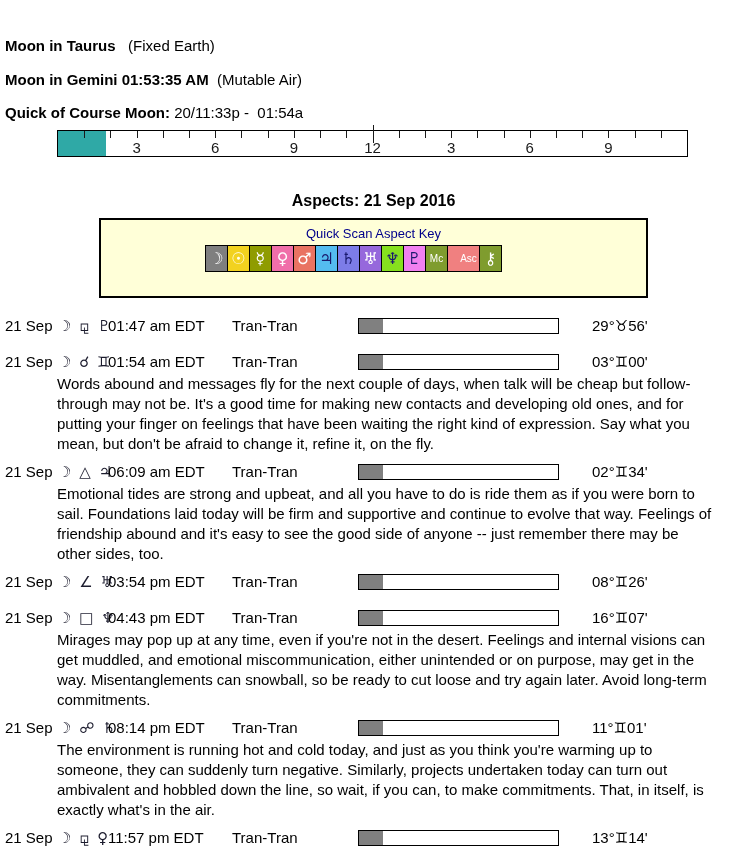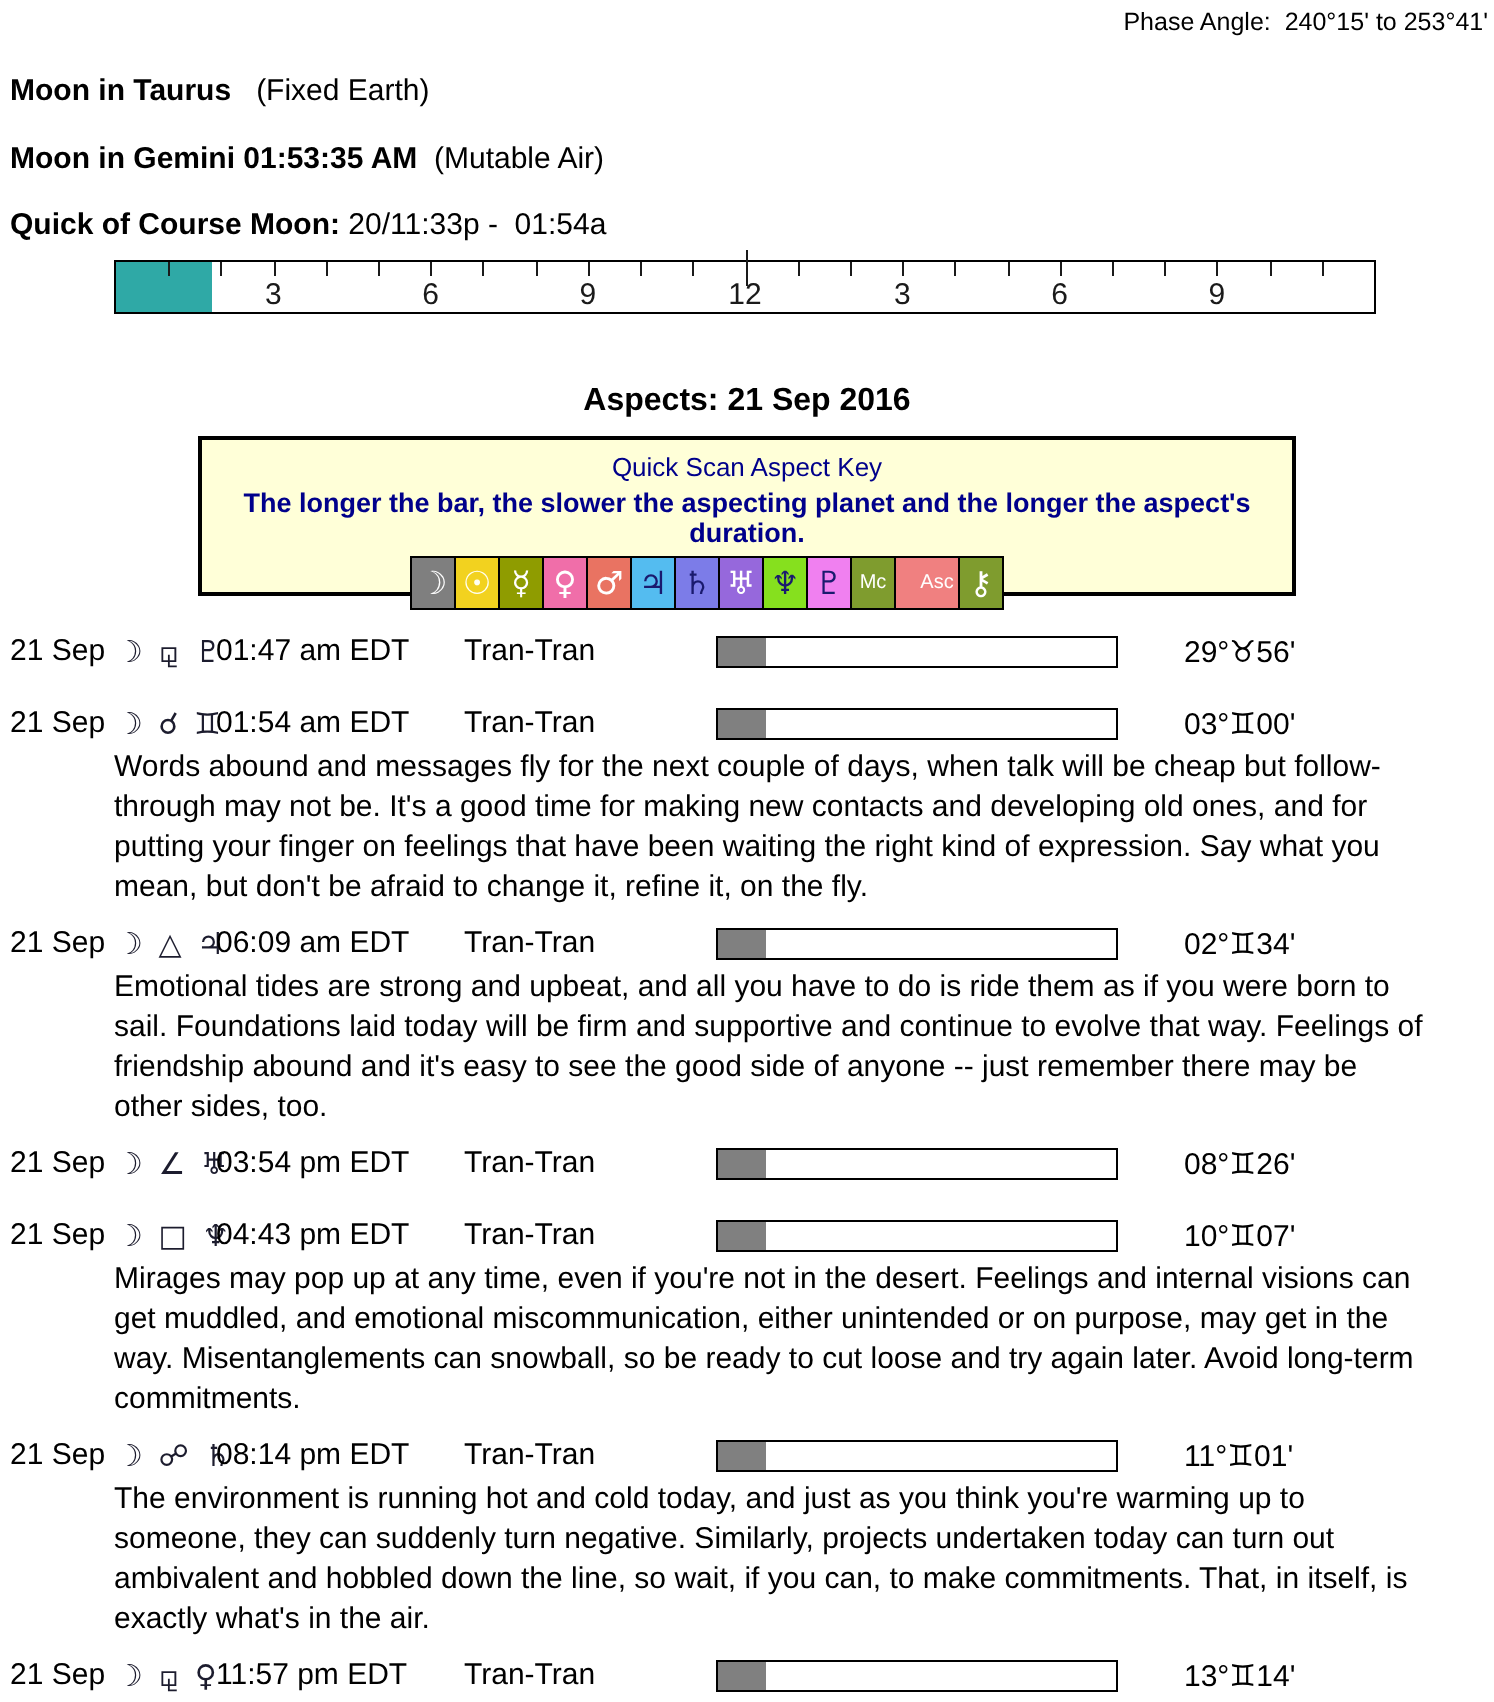--- a/index.html
+++ b/index.html
@@ -48,21 +48,20 @@
   .a-bar{position:absolute;left:358px;top:1px;width:201px;height:16px;border:1px solid #000;
          background:#fff;box-sizing:border-box;}
   .a-fill{height:100%;background:#808080;}
   .a-pos{left:592px;font-family:"Liberation Sans","DejaVu Sans",sans-serif;}
   .atext{margin:2px 0 9px 57px;width:656px;line-height:20px;}
 </style>
 </head>
 <body>
 
 <div id="header">
-  <div id="phase-angle"><span>Phase Angle:</span><span class="pre">  </span><span>240°15' to 253°41'</span></div>
   <div class="hline" id="h-sign"><span class="b">Moon in Taurus</span><span class="pre">   </span><span>(Fixed Earth)</span></div>
   <div class="hline" id="h-ingress"><span class="b">Moon in Gemini 01:53:35 AM</span><span class="pre">  </span><span>(Mutable Air)</span></div>
   <div class="hline" id="h-voc"><span class="b">Quick of Course Moon:</span><span class="pre"> </span><span class="pre">20/11:33p -  01:54a</span></div>
 </div>
 
 <div id="ruler">
     <div class="ruler-fill" style="width: 7.6%; background: rgb(47, 169, 166);"></div>
     <div class="tick" style="left: 4.16667%;"></div>
     <div class="tick" style="left: 8.33333%;"></div>
     <div class="tick" style="left: 12.5%;"></div>
@@ -93,21 +92,20 @@
     <span class="hour-label" style="left: 50%;">12</span>
     <span class="hour-label" style="left: 62.5%;">3</span>
     <span class="hour-label" style="left: 75%;">6</span>
     <span class="hour-label" style="left: 87.5%;">9</span>
   </div>
 
 <div id="aspects-title">Aspects: 21 Sep 2016</div>
 
 <div id="key-box" style="background: rgb(255, 255, 216); color: rgb(0, 0, 139);">
   <div id="key-title">Quick Scan Aspect Key</div>
-  <div id="key-desc">The longer the bar, the slower the aspecting planet and the longer the aspect's duration.</div>
   <div id="key-strip">
       <div class="kcell" style="background: rgb(127, 127, 127); color: rgb(255, 255, 255);">☽</div>
       <div class="kcell" style="background: rgb(242, 210, 31); color: rgb(255, 255, 242);">☉</div>
       <div class="kcell" style="background: rgb(143, 156, 0); color: rgb(255, 255, 255);">☿</div>
       <div class="kcell" style="background: rgb(240, 110, 169); color: rgb(255, 255, 255);">♀</div>
       <div class="kcell" style="background: rgb(233, 115, 98); color: rgb(255, 255, 255);">♂</div>
       <div class="kcell" style="background: rgb(84, 188, 240); color: rgb(26, 26, 110);">♃</div>
       <div class="kcell" style="background: rgb(124, 124, 232); color: rgb(26, 26, 110);">♄</div>
       <div class="kcell" style="background: rgb(150, 104, 220); color: rgb(255, 255, 255);">♅</div>
       <div class="kcell" style="background: rgb(134, 224, 30); color: rgb(26, 26, 110);">♆</div>
@@ -162,21 +160,21 @@
       <span class="acol a-pos">08°♊26'</span>
     </div>
     <div class="arow hastext">
       <span class="acol a-date">21 Sep</span>
       <span class="acol a-glyphs">☽ □ ♆</span>
       <span class="acol a-time">04:43 pm EDT</span>
       <span class="acol a-type">Tran-Tran</span>
       <div class="a-bar">
         <div class="a-fill" style="width: 12%;"></div>
       </div>
-      <span class="acol a-pos">10°♊07'</span>
+      <span class="acol a-pos">16°♊07'</span>
     </div>
     <div class="atext">Mirages may pop up at any time, even if you're not in the desert. Feelings and internal visions can get muddled, and emotional miscommunication, either unintended or on purpose, may get in the way. Misentanglements can snowball, so be ready to cut loose and try again later. Avoid long-term commitments.</div>
     <div class="arow hastext">
       <span class="acol a-date">21 Sep</span>
       <span class="acol a-glyphs">☽ ☍ ♄</span>
       <span class="acol a-time">08:14 pm EDT</span>
       <span class="acol a-type">Tran-Tran</span>
       <div class="a-bar">
         <div class="a-fill" style="width: 12%;"></div>
       </div>

